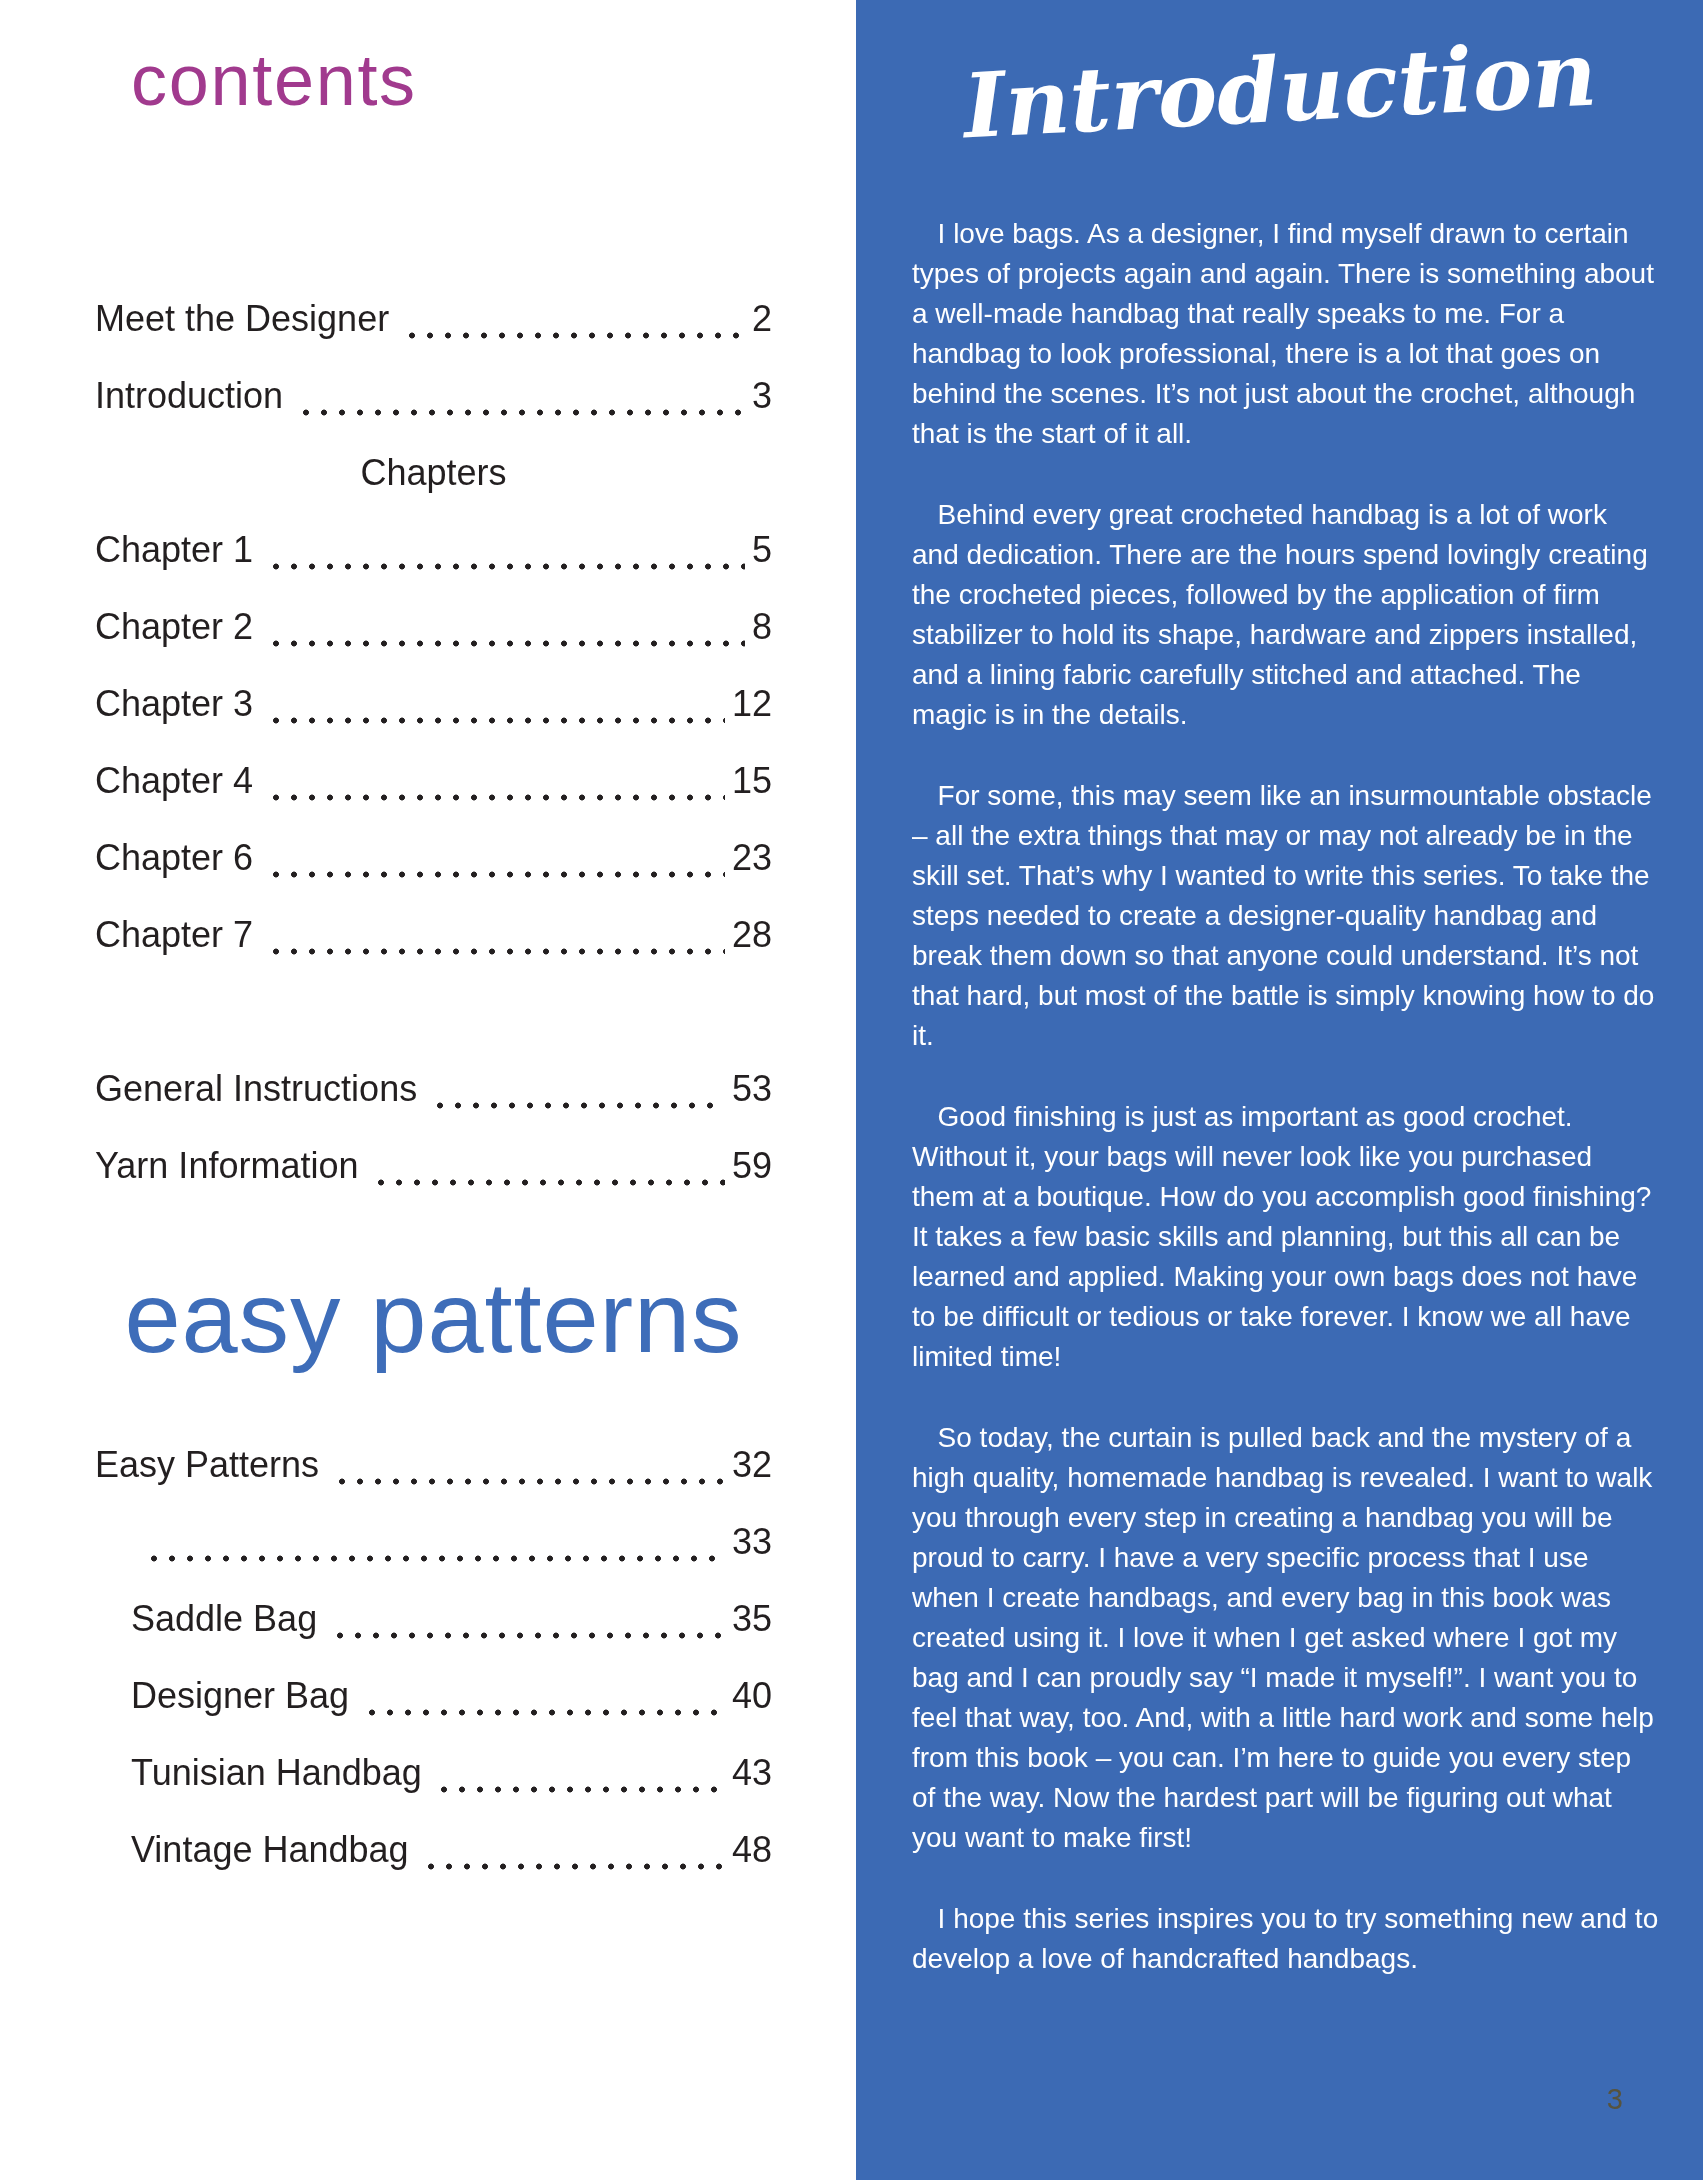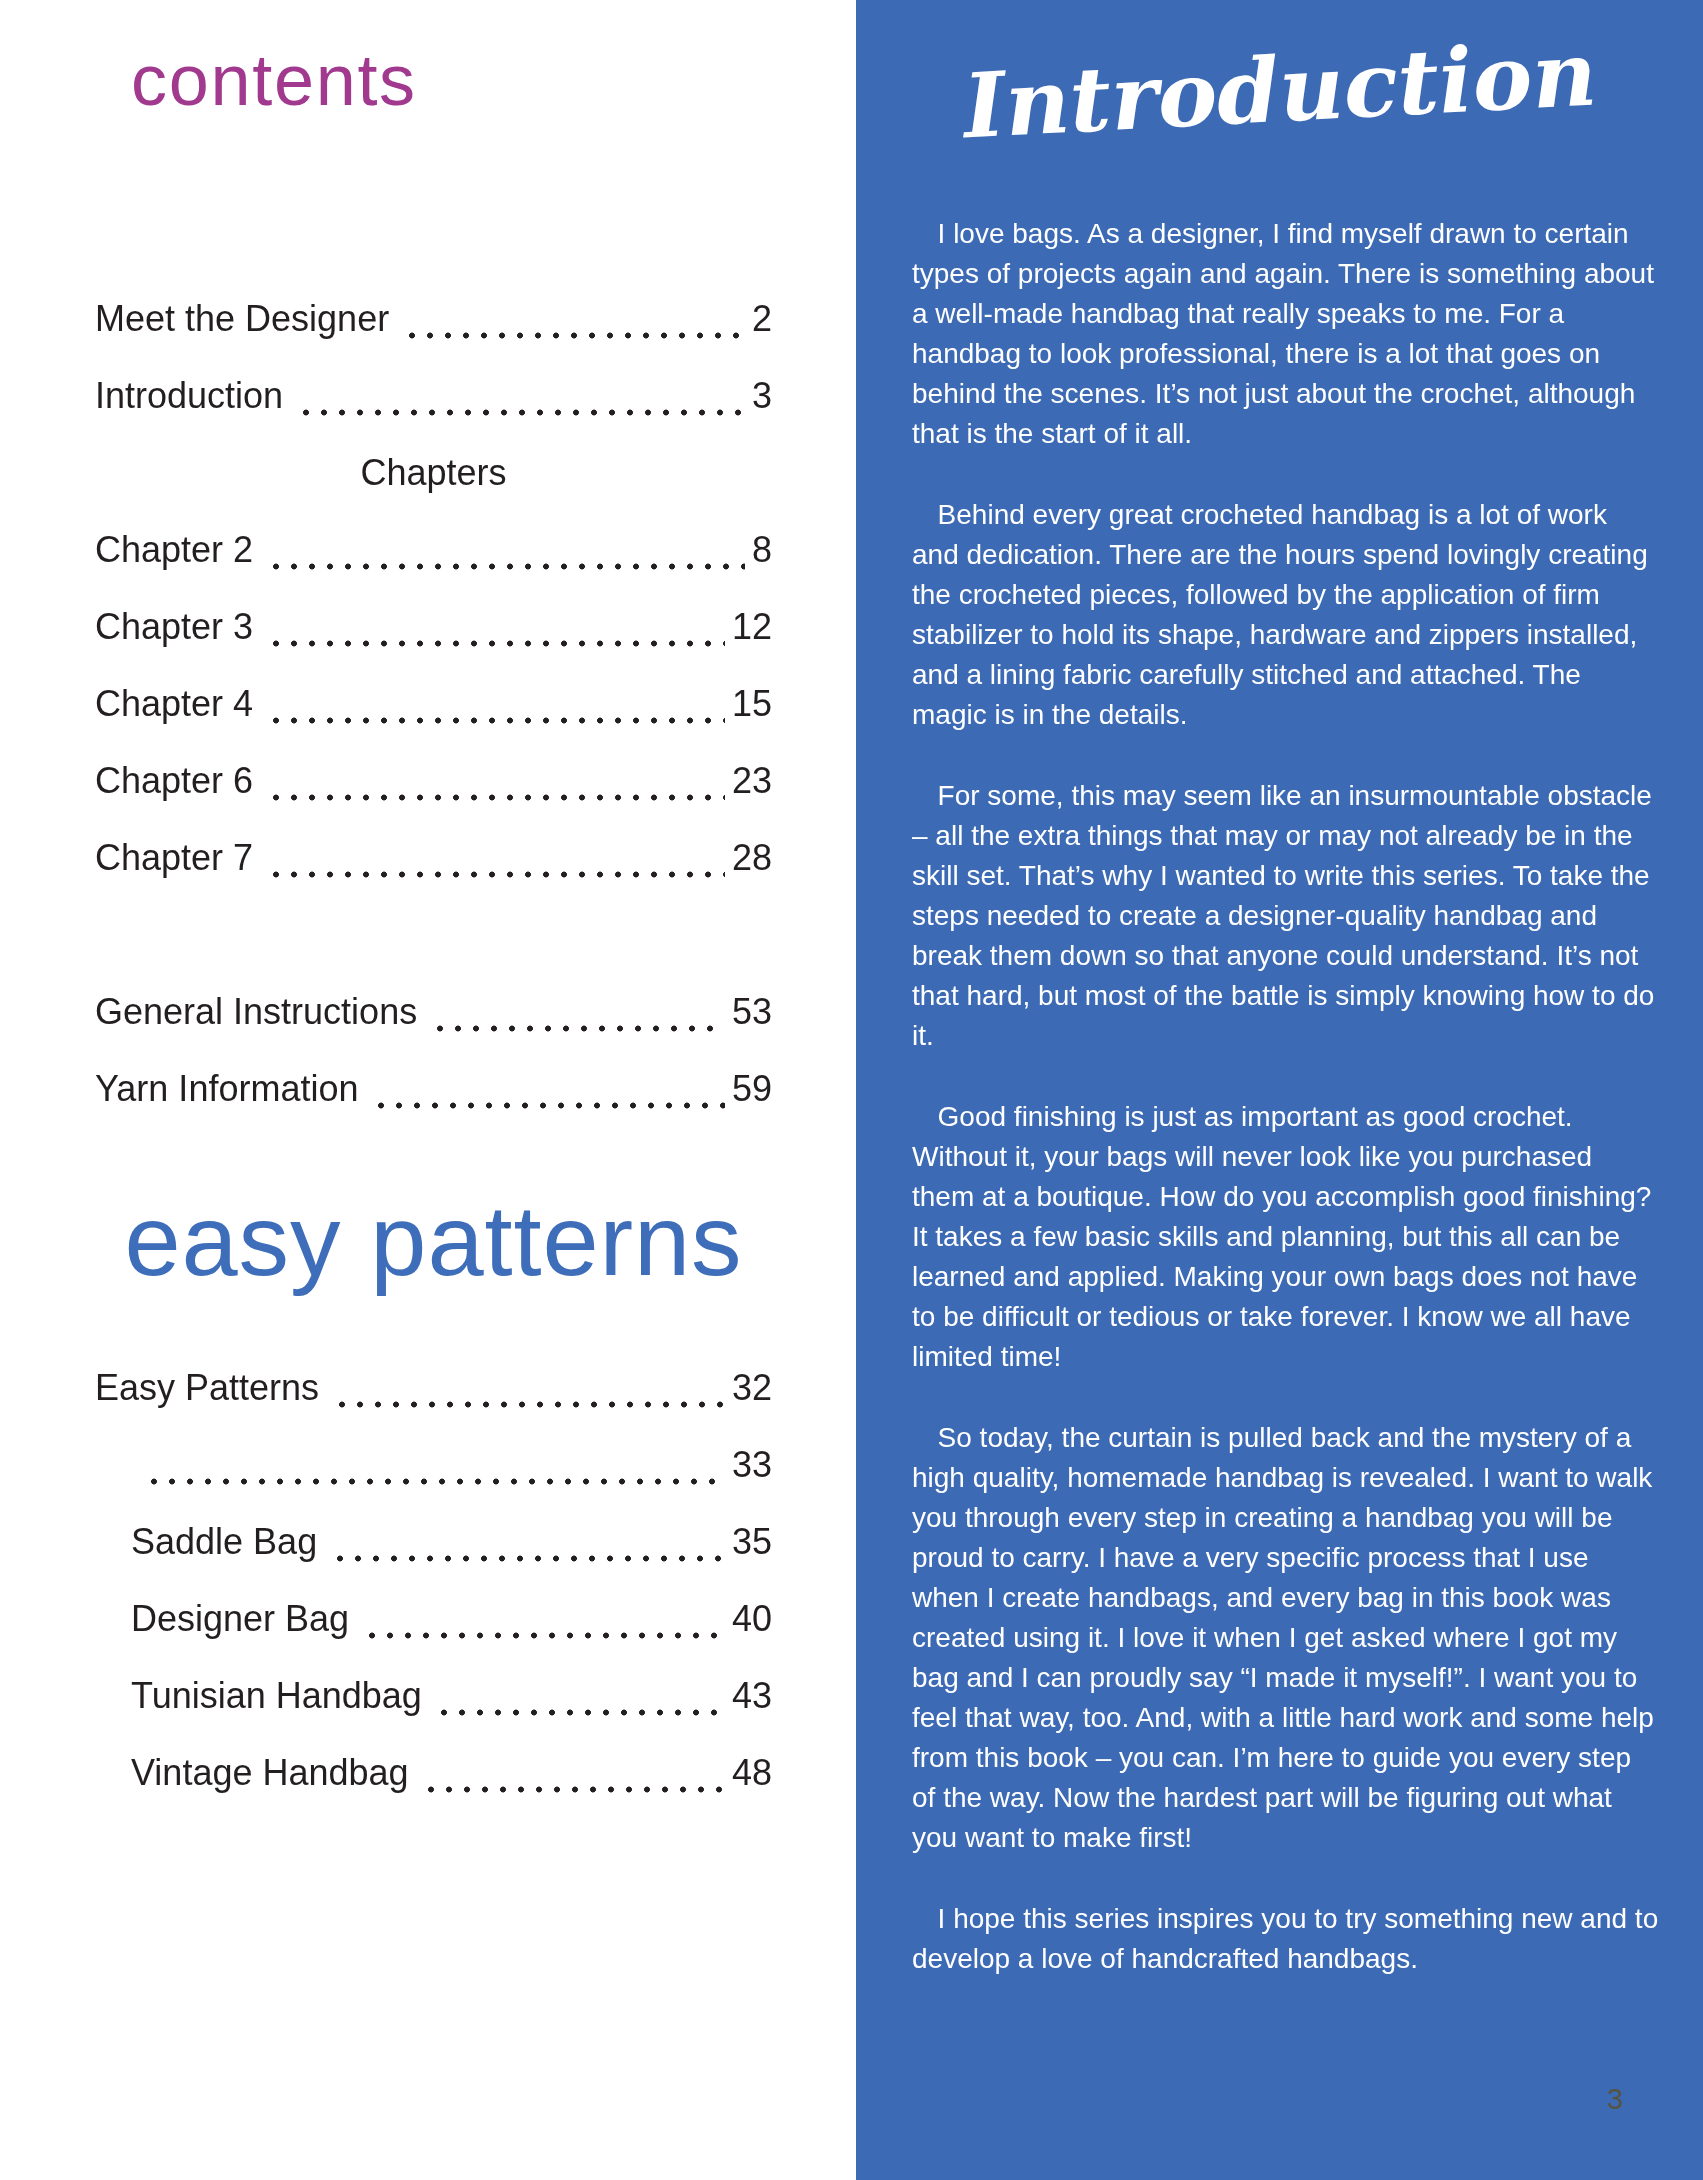--- a/index.html
+++ b/index.html
@@ -78,20 +78,25 @@
           <span>Introduction</span>
           <span class="leader"></span>
           <span>3</span>
         </div>
       </div>
 
     <div class="chapters-heading">Chapters</div>
 
     <div class="toc">
 
+        <div class="row">
+          <span>Chapter 1</span>
+          <span class="leader"></span>
+          <span>5</span>
+        </div>
 
         <div class="row">
           <span>Chapter 2</span>
           <span class="leader"></span>
           <span>8</span>
         </div>
 
         <div class="row">
           <span>Chapter 3</span>
           <span class="leader"></span>

